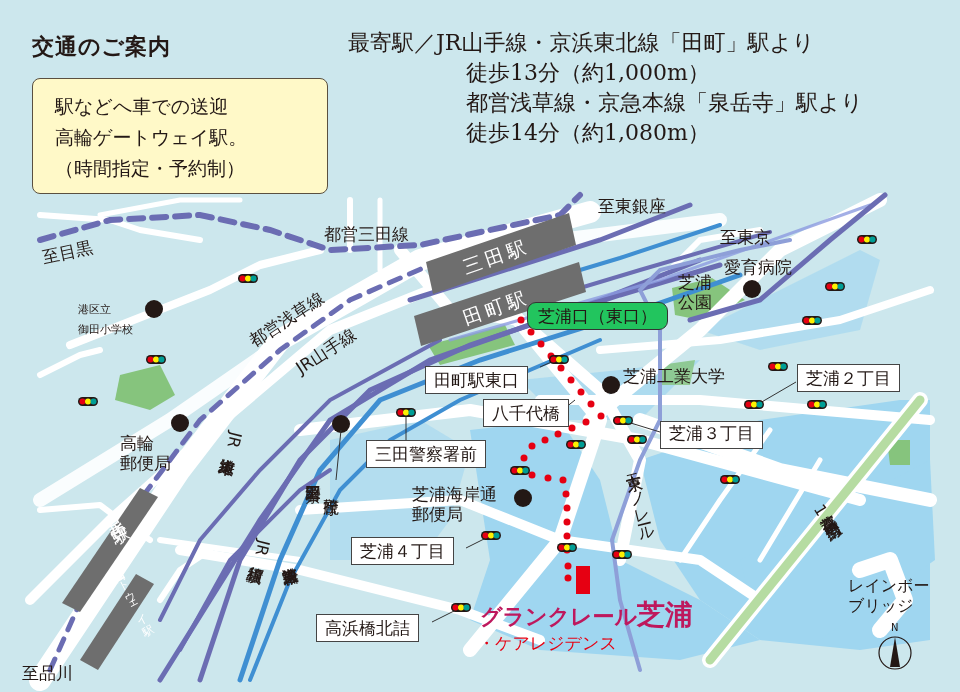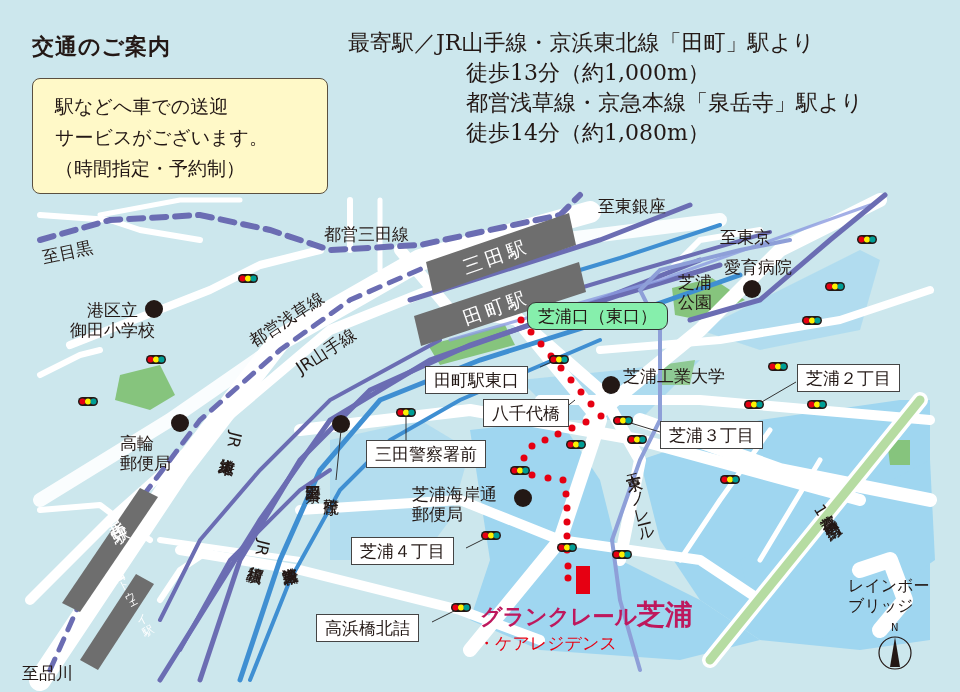--- a/index.html
+++ b/index.html
@@ -8,21 +8,21 @@
   svg.map { position: absolute; left: 0; top: 0; }
   .abs { position: absolute; white-space: nowrap; }
   .title { left: 32px; top: 26px; font-size: 22px; font-weight: bold; letter-spacing: 1px; margin-top: 6px; }
   .access { left: 348px; top: 28px; font-family: "DejaVu Serif", "Liberation Serif", serif; font-size: 22px; line-height: 30px; }
   .access .row { white-space: nowrap; }
   .access .indent { padding-left: 118px; }
   .notice { left: 32px; top: 78px; width: 296px; height: 116px; background: #fff9c8; border: 1.5px solid #5a5040; border-radius: 8px; box-sizing: border-box; padding: 12px 0 0 22px; font-size: 19px; line-height: 31px; }
   .lbl { font-size: 16px; line-height: 18px; }
   .vlbl { writing-mode: vertical-rl; font-size: 16px; line-height: 17px; letter-spacing: 0px; }
   .box { background: #fff; border: 1.5px solid #444; padding: 2px 8px; font-size: 17px; line-height: 22px; }
-  .rbox { background: #86efac; border: 1.8px solid #333; border-radius: 9px; padding: 2px 10px; font-size: 17px; line-height: 22px; }
+  .rbox { background: #22c55e; border: 1.8px solid #333; border-radius: 9px; padding: 2px 10px; font-size: 17px; line-height: 22px; }
   .stn { color: #fff; font-size: 19px; letter-spacing: 4px; }
   .brand { left: 480px; top: 596px; color: #be185d; font-size: 22px; font-weight: bold; }
   .brand .big { font-size: 28px; }
   .sub { color: #e60012; font-size: 17px; line-height: 24px; }
 </style>
 </head>
 <body>
 
 <div id="stage">
 
@@ -288,21 +288,21 @@
   <div class="abs title">交通のご案内</div>
   <div class="abs access">
     <div class="row"><span>最寄駅／</span><span>JR山手線・京浜東北線「田町」駅より</span></div>
     <div class="row indent">徒歩13分（約1,000m）</div>
     <div class="row indent">都営浅草線・京急本線「泉岳寺」駅より</div>
     <div class="row indent">徒歩14分（約1,080m）</div>
   </div>
 
   <div class="abs notice">
     <div>駅などへ車での送迎</div>
-    <div>サービスがございます。</div>
+    <div>高輪ゲートウェイ駅。</div>
     <div>（時間指定・予約制）</div>
   </div>
 
   <div class="abs lbl" style="left:42px;top:243px;transform:rotate(-12deg);font-size:17px;">至目黒</div>
   <div class="abs lbl" style="left:598px;top:197px;font-size:17px;">至東銀座</div>
   <div class="abs lbl" style="left:720px;top:197px;font-size:17px;margin-top:31px;">至東京</div>
   <div class="abs lbl" style="left:22px;top:664px;font-size:17px;">至品川</div>
 
   <div class="abs stn" style="left:462px;top:244px;transform:rotate(-19deg);">三田駅</div>
   <div class="abs stn" style="left:462px;top:295px;transform:rotate(-19deg);">田町駅</div>
@@ -311,21 +311,21 @@
 
   <div class="abs lbl" style="left:324px;top:225px;font-size:17px;">都営三田線</div>
   <div class="abs lbl" style="left:244px;top:310px;transform:rotate(-33deg);font-size:17px;">都営浅草線</div>
   <div class="abs lbl" style="left:292px;top:342px;transform:rotate(-33deg);font-size:17px;">JR山手線</div>
   <div class="abs vlbl" style="left:226px;top:432px;transform:rotate(14deg);">JR東海道本線</div>
   <div class="abs vlbl" style="left:254px;top:540px;transform:rotate(14deg);">JR横須賀線</div>
   <div class="abs vlbl" style="left:278px;top:556px;transform:rotate(-12deg);">東海道新幹線</div>
   <div class="abs vlbl" style="left:630px;top:462px;transform:rotate(-14deg);">東京モノレール</div>
   <div class="abs vlbl" style="left:812px;top:505px;transform:rotate(-32deg);">首都高速1号羽田線</div>
 
-  <div class="abs lbl" style="left:70px;top:300px;font-size:17px;line-height:20px;text-align:center;">
+  <div class="abs lbl" style="left:78px;top:300px;font-size:11px;line-height:20px;">
     <div>港区立</div>
     <div>御田小学校</div>
   </div>
   <div class="abs lbl" style="left:120px;top:433px;font-size:17px;line-height:20px;">
     <div>高輪</div>
     <div>郵便局</div>
   </div>
   <div class="abs vlbl" style="left:323px;top:486px;">警視庁</div>
   <div class="abs vlbl" style="left:305px;top:474px;">三田警察署</div>
   <div class="abs lbl" style="left:412px;top:484px;font-size:17px;line-height:20px;">
@@ -341,21 +341,21 @@
   <div class="abs lbl" style="left:848px;top:576px;font-size:16px;line-height:20px;">
     <div>レインボー</div>
     <div>ブリッジ</div>
   </div>
 
   <div class="abs rbox" style="left:527px;top:302px;">芝浦口（東口）</div>
   <div class="abs box" style="left:425px;top:366px;">田町駅東口</div>
   <div class="abs box" style="left:483px;top:399px;">八千代橋</div>
   <div class="abs box" style="left:366px;top:440px;">三田警察署前</div>
   <div class="abs box" style="left:797px;top:364px;">芝浦２丁目</div>
-  <div class="abs box" style="left:660px;top:421px;">芝浦３丁目</div>
+  <div class="abs box" style="left:660px;top:421px;font-family:Liberation Mono, monospace;">芝浦３丁目</div>
   <div class="abs box" style="left:351px;top:537px;">芝浦４丁目</div>
   <div class="abs box" style="left:316px;top:614px;">高浜橋北詰</div>
 
   <div class="abs brand">
     <span>グランクレール</span><span class="big">芝浦</span>
   </div>
   <div class="abs sub" style="left:478px;top:631px;">
     <div>・ケアレジデンス</div>
   </div>
 

